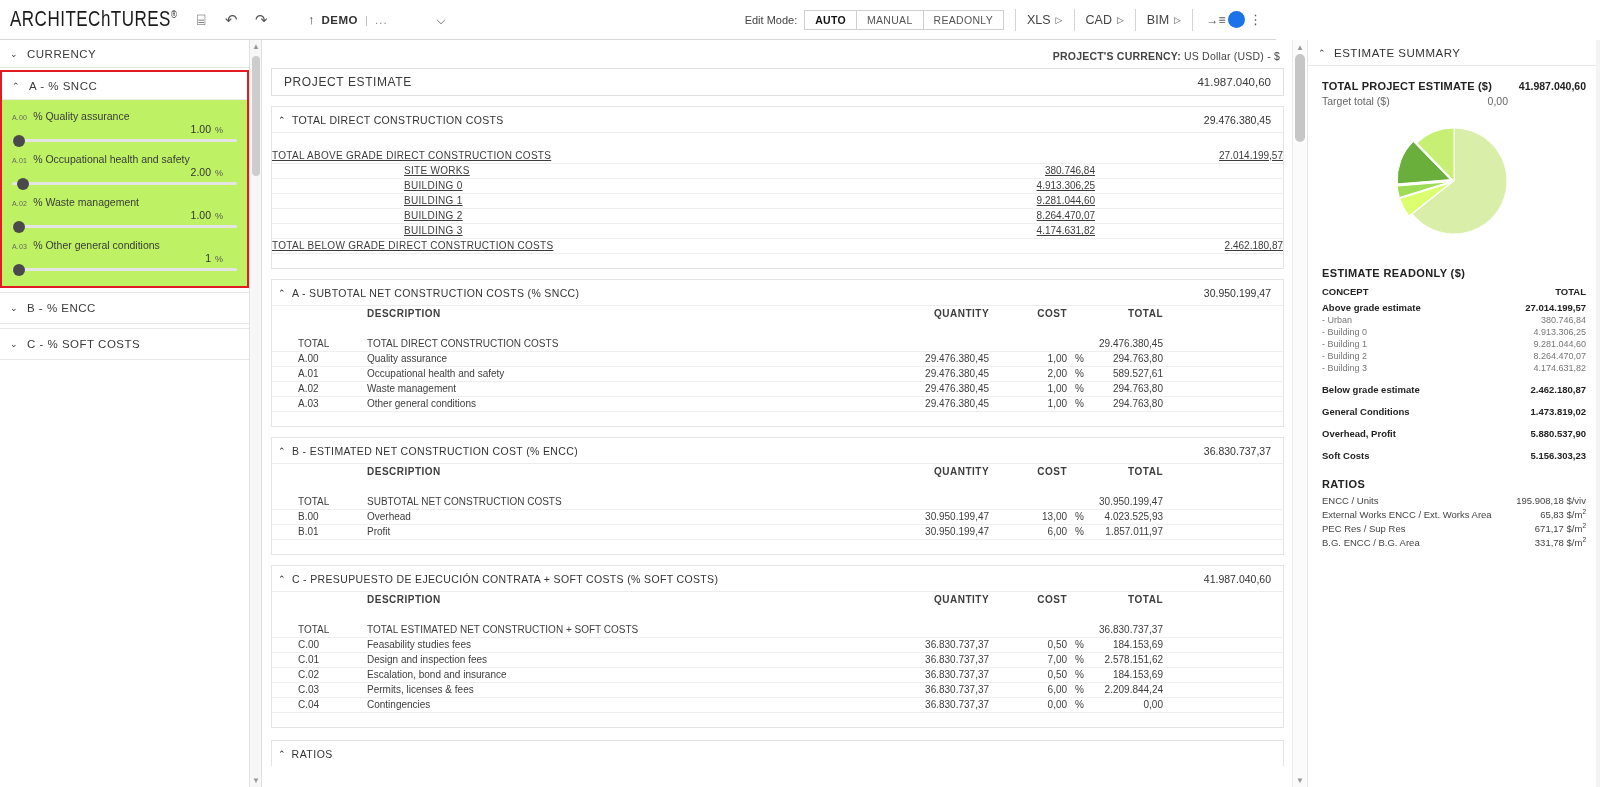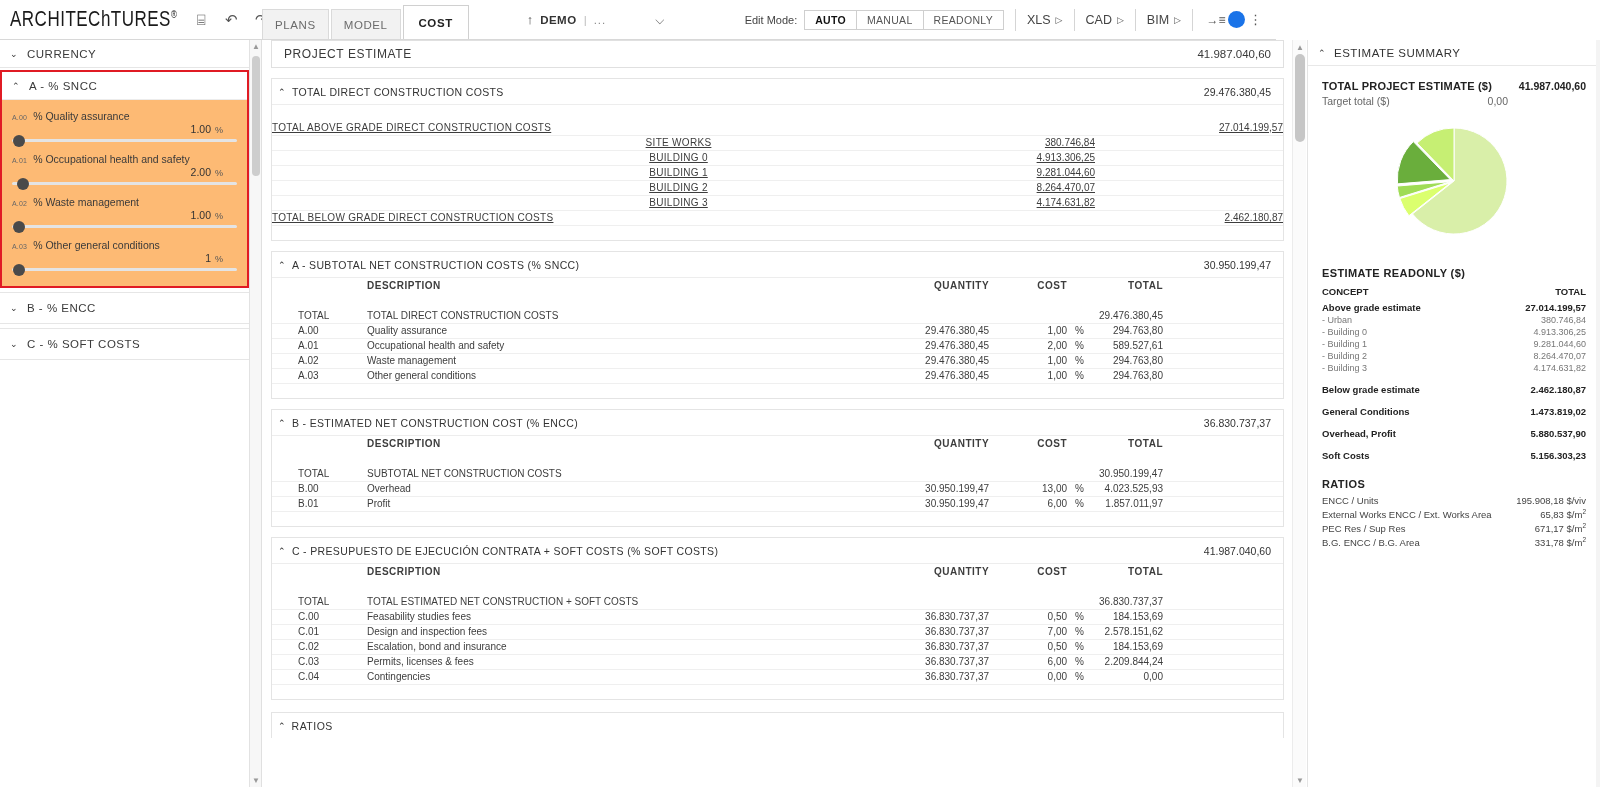--- a/index.html
+++ b/index.html
@@ -95,21 +95,21 @@
     height:28px; display:flex; align-items:center; gap:8px;
     padding:0 10px; border-bottom:1px solid #e6e6e6;
     font-size:11.5px; color:#3a3a3a; letter-spacing:0.5px; cursor:pointer;
     background:#fff;
   }
   .acc-caret { font-size:9px; color:#333; width:9px; display:inline-block; }
   .group-box {
     border:2px solid #e01b24; margin:2px 0 0 0; position:relative;
   }
   .group-box .acc-head { border-bottom:1px solid #ececec; }
-  .slider-list { padding:10px 10px 4px 10px; background:#fdba74; }
+  .slider-list { padding:10px 10px 4px 10px; background:#bef264; }
   .slider-item { margin-bottom:11px; }
   .sl-top { display:flex; align-items:baseline; gap:6px; }
   .sl-code { font-size:7px; color:#666; letter-spacing:0.2px; }
   .sl-label { font-size:10.5px; color:#3a3a3a; }
   .sl-valrow { display:flex; justify-content:flex-end; align-items:baseline; gap:4px; margin-top:1px; padding-right:14px;}
   .sl-val { font-size:10.5px; color:#333; }
   .sl-unit { font-size:9px; color:#555; }
   .track {
     position:relative; height:3px; background:#e4e4e4; border-radius:2px; margin-top:4px;
   }
@@ -159,21 +159,21 @@
   .c-qty  { text-align:right; width:210px; }
   .c-cost { text-align:right; width:78px; }
   .c-pct  { width:32px; text-align:left; padding-left:8px !important; color:#555; }
   .c-tot  { text-align:right; width:170px; padding-right:120px !important; }
 
   thead th { font-size:10px; font-weight:bold; color:#2f2f2f; letter-spacing:0.5px; height:22px; }
   thead th.c-desc { text-align:left; padding-left:0 !important; }
 
   .dcc-row td { border-bottom:1px solid #efefef; height:15px; font-size:10px;text-decoration:underline; }
   .dcc-lbl { padding-left:22px; letter-spacing:0.3px; }
-  .dcc-lbl.indent { padding-left:132px;text-align:center; }
+  .dcc-lbl.indent { padding-left:132px; }
   .dcc-amt { text-align:right; padding-right:10px; width:280px; }
   .dcc-amt.mid { width:330px; padding-right:188px; }
 
   .ratios-sec { margin:12px 8px 0 8px; border:1px solid #e4e4e4; border-bottom:none; height:26px;
                 display:flex; align-items:center; gap:6px; padding-left:6px; }
   .ratios-sec .ttl { font-size:10.5px; color:#333; letter-spacing:0.5px; }
 
   .main-scroll {
     position:absolute; left:1292px; top:40px; width:14px; height:747px;
     background:#fbfbfb; border-left:1px solid #ececec;
@@ -226,25 +226,20 @@
   <div class="topbar">
     <div class="brand-zone">
       <div class="logo"><span>ARCHITEChTURES</span><sup>®</sup></div>
       <div class="icon-group">
         <div class="tb-icon">⌸</div>
         <div class="tb-icon">↶</div>
         <div class="tb-icon">↷</div>
       </div>
     </div>
 
-    <div class="tabs">
-      <div class="tab">PLANS</div>
-      <div class="tab">MODEL</div>
-      <div class="tab active">COST</div>
-    </div>
 
     <div class="project-zone">
       <span class="up">↑</span>
       <span class="proj-name">DEMO</span>
       <span class="proj-sep">|</span>
       <span class="proj-dots">...</span>
       <span class="chev">⌵</span>
     </div>
 
     <div class="topbar-right">
@@ -360,20 +355,24 @@
   </div>
 
   <div class="side-scrollbar">
     <div class="sb-arrow top">▲</div>
     <div class="sb-thumb"></div>
     <div class="sb-arrow bot">▼</div>
   </div>
 
   <div class="main">
 
+    <div class="currency-line">
+      <b>PROJECT'S CURRENCY:</b>
+      <span>US Dollar (USD) - $</span>
+    </div>
 
     <div class="est-bar">
       <span>PROJECT ESTIMATE</span>
       <span class="val">41.987.040,60</span>
     </div>
 
     <div class="section">
       <div class="sec-head">
         <span class="ttl">
           <span class="sec-caret">⌃</span>

